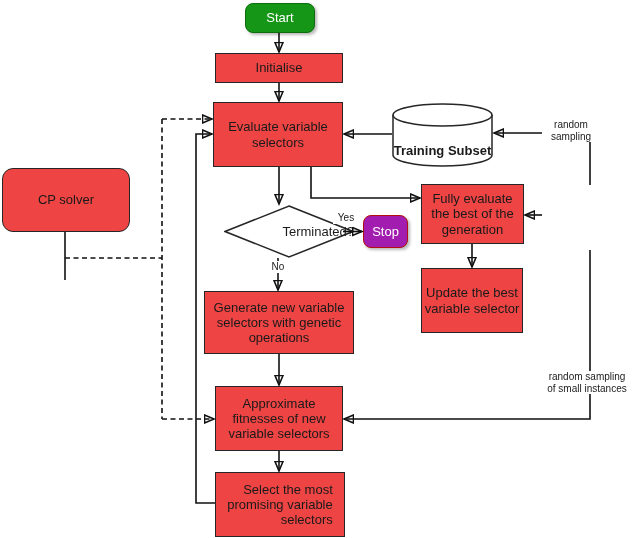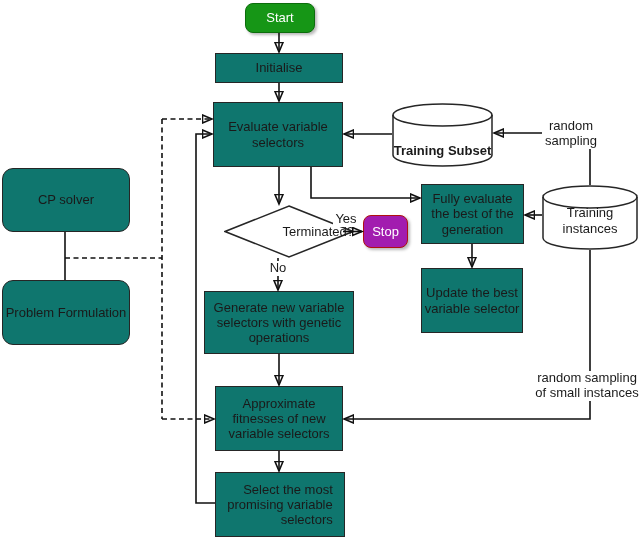--- a/index.html
+++ b/index.html
@@ -1,21 +1,21 @@
 <!DOCTYPE html>
 <html><head>
 <meta charset="utf-8">
 <style>
   html,body{margin:0;padding:0;background:#ffffff;}
   #canvas{
     position:relative;width:640px;height:538px;background:#ffffff;overflow:hidden;
     font-family:"Liberation Sans","DejaVu Sans",sans-serif;color:#1a1a1a;
   }
   .node{
-    position:absolute;box-sizing:border-box;background:#0f766e;
+    position:absolute;box-sizing:border-box;background:#ef4444;
     border:1.5px solid #262626;display:flex;align-items:center;justify-content:center;
     text-align:center;font-size:13px;line-height:1.16;white-space:pre-line;
     padding:2px;z-index:2;
   }
   .rounded{border-radius:11px;}
   .pill{border-radius:8px;}
   .start{background:#169616;border-color:#0c6d0c;color:#ffffff;box-shadow:2px 2px 3px rgba(0,0,0,0.28);}
   .stop{background:#a21caf;border-color:#b01010;color:#ffffff;box-shadow:2px 2px 3px rgba(0,0,0,0.28);}
   .nowrap{white-space:nowrap;}
   .shape-node{
@@ -24,21 +24,21 @@
   }
   .shape-node svg{position:absolute;left:0;top:0;width:100%;height:100%;}
   .shape-node .shape-label{position:relative;z-index:1;}
   .cyl-ts{align-items:flex-end;}
   .cyl-ts .shape-label{padding-bottom:9px;}
   .cyl-ti .shape-label{padding-top:6px;}
   #edges{position:absolute;left:0;top:0;width:640px;height:538px;z-index:3;pointer-events:none;}
   #edges path{fill:none;stroke:#111111;stroke-width:1.6;}
   #edges path.dashed{stroke-dasharray:5 3.5;}
   .edge-label{
-    position:absolute;z-index:4;background:#ffffff;font-size:13px;line-height:1.15;
+    position:absolute;z-index:4;background:#ffffff;font-size:10px;line-height:1.15;
     text-align:center;white-space:pre-line;color:#1a1a1a;
   }
 </style>
 </head>
 <body>
 
 <div id="canvas">
 
   <div class="node pill start" style="left:245px;top:3px;width:70px;height:30px;">
     <span>Start</span>
@@ -71,28 +71,20 @@
   <div class="node pill stop" style="left:363px;top:215px;width:45px;height:33px;">
     <span>Stop</span>
   </div>
 
   <div class="node" style="left:421px;top:184px;width:103px;height:60px;">
     <span>Fully evaluate
 the best of the
 generation</span>
   </div>
 
-  <div class="shape-node cyl-ti" style="left:542px;top:185px;width:96px;height:65px;">
-    <svg viewBox="0 0 96 65" preserveAspectRatio="none">
-      <path d="M1,12 A47,11 0 0 1 95,12 L95,53 A47,11 0 0 1 1,53 Z" fill="#ffffff" stroke="#262626" stroke-width="1.5"></path>
-      <path d="M1,12 A47,11 0 0 0 95,12" fill="none" stroke="#262626" stroke-width="1.5"></path>
-    </svg>
-    <span class="shape-label">Training
-instances</span>
-  </div>
 
   <div class="node" style="left:421px;top:268px;width:102px;height:65px;">
     <span>Update the best
 variable selector</span>
   </div>
 
   <div class="node" style="left:204px;top:291px;width:150px;height:63px;">
     <span>Generate new variable
 selectors with genetic
 operations</span>
@@ -107,23 +99,20 @@
   <div class="node" style="left:215px;top:472px;width:130px;height:65px;text-align:right;">
     <span>Select the most
 promising variable
 selectors</span>
   </div>
 
   <div class="node rounded" style="left:2px;top:168px;width:128px;height:64px;">
     <span>CP solver</span>
   </div>
 
-  <div class="node rounded" style="left:2px;top:280px;width:128px;height:65px;">
-    <span class="nowrap">Problem Formulation</span>
-  </div>
 
   <svg id="edges" xmlns="http://www.w3.org/2000/svg">
     <defs>
       <marker id="arr" markerUnits="userSpaceOnUse" markerWidth="12" markerHeight="10" refX="10" refY="5" orient="auto">
         <path d="M0.5,1 L10,5 L0.5,9 Z" fill="#111111" stroke="none"></path>
       </marker>
     </defs>
     <path d="M279,33 L279,52" marker-end="url(#arr)"></path>
     <path d="M279,83 L279,101" marker-end="url(#arr)"></path>
     <path d="M279,167 L279,204" marker-end="url(#arr)"></path>

